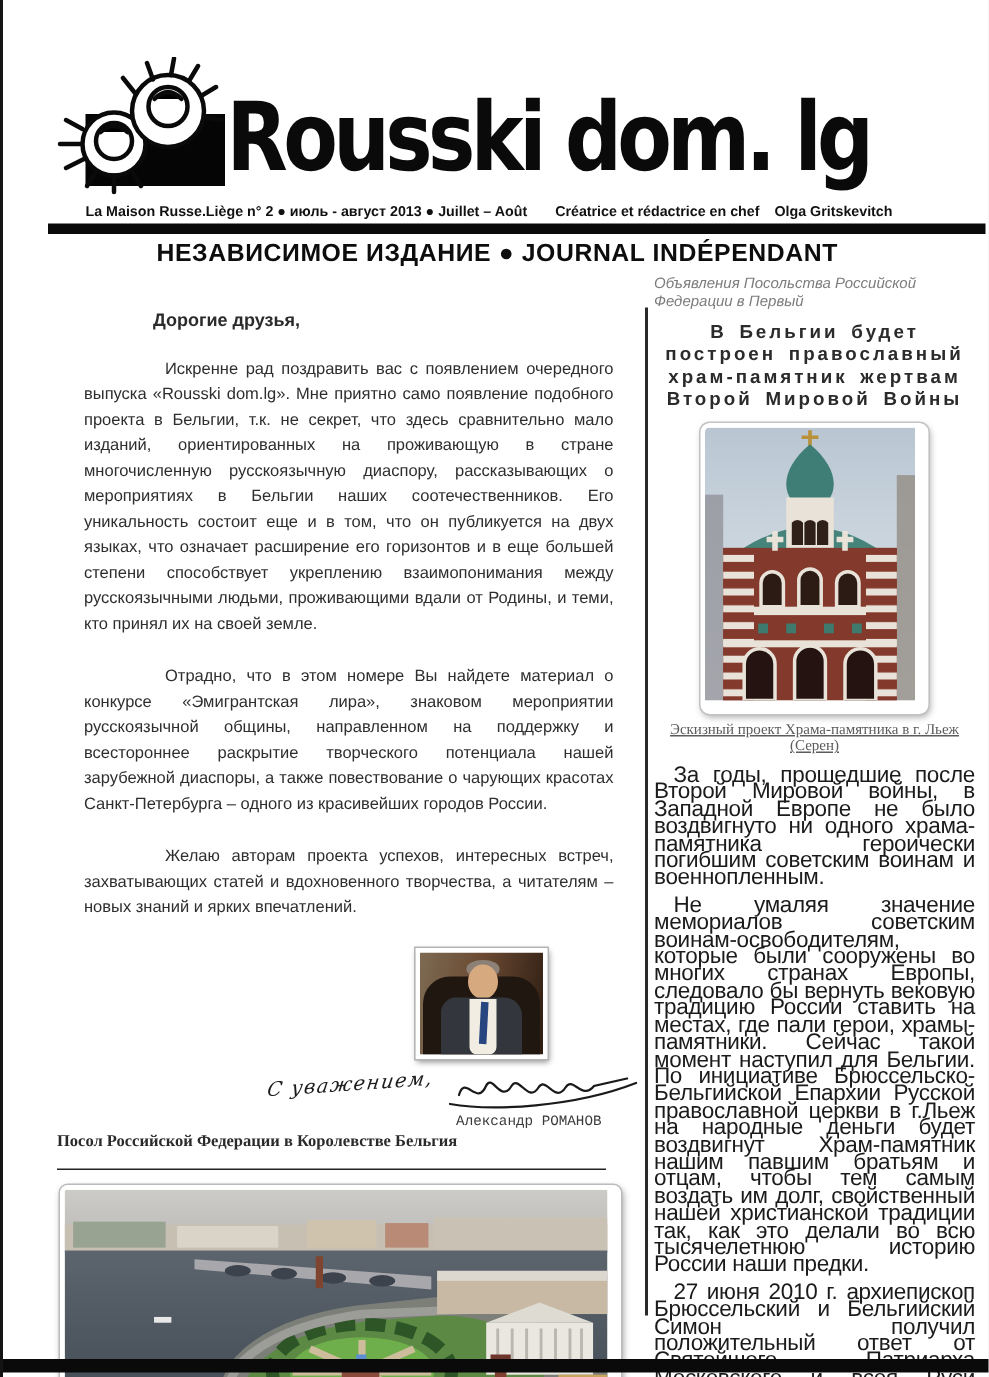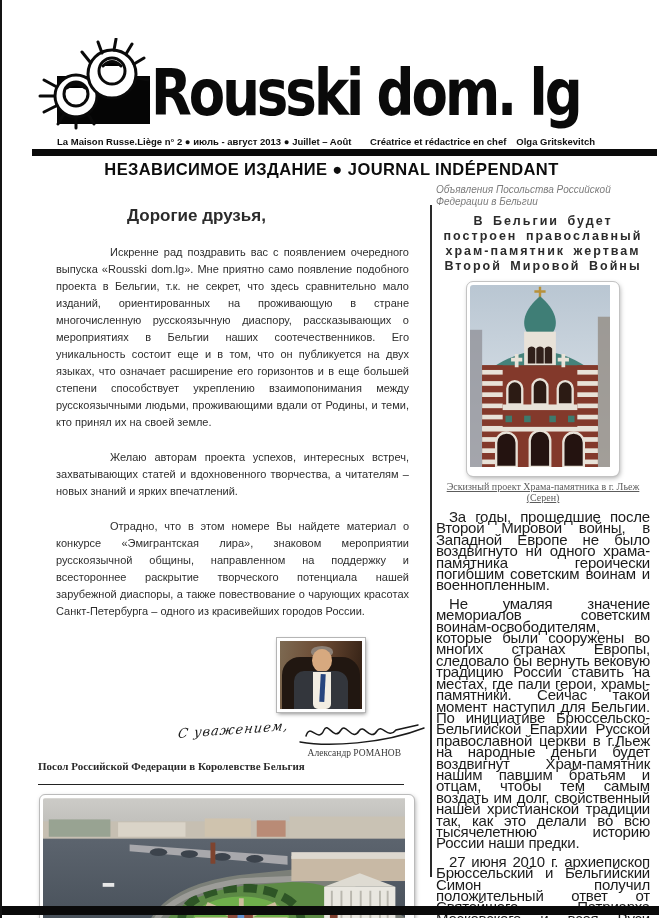--- a/index.html
+++ b/index.html
@@ -16,38 +16,38 @@
         justify-content:space-between;font-size:9.5px;font-weight:bold;color:#111;}
   .issue-right{display:flex;gap:10px;}
   .rule-thick{position:absolute;left:30px;right:4px;top:149px;height:7px;background:#0a0a0a;}
   .independent{position:absolute;left:0;right:0;top:160px;text-align:center;
         font-size:16.5px;font-weight:bold;letter-spacing:0.4px;color:#0d0d0d;}
   
   .col-divider{position:absolute;left:428px;top:205px;width:1.5px;height:672px;background:#2a2a2a;}
   .left-col{position:absolute;left:36px;top:206px;width:389px;}
   .right-col{position:absolute;left:434px;top:184px;width:214px;}
   
-  .salutation{margin:0 0 14px 89px;font-size:17px;font-weight:bold;color:#2b2b2b;}
+  .salutation{margin:0 0 14px 64px;font-size:12px;font-weight:bold;color:#2b2b2b;}
   .letter p{margin:18px;font-size:11px;line-height:17px;text-align:justify;
         text-indent:54px;color:#2e2e2e;}
   
   .portrait-wrap{margin:10px 0 2px 239px;width:88px;}
   .portrait{position:relative;width:82px;height:68px;overflow:hidden;background:
         linear-gradient(100deg,#7d6a52 0%,#6b4a33 45%,#2e1d12 100%);
         border:3px solid #fff;outline:1px solid #b5b5b5;box-shadow:1px 2px 4px rgba(0,0,0,.45);}
   .chair{position:absolute;left:2px;top:16px;width:78px;height:52px;background:#211711;border-radius:18px 18px 0 0;}
   .hair{position:absolute;left:31px;top:5px;width:22px;height:11px;background:#8d8177;border-radius:50% 50% 40% 40%;}
   .head{position:absolute;left:32px;top:8px;width:20px;height:23px;background:#d7a97f;border-radius:50%;}
   .suit{position:absolute;left:14px;top:30px;width:54px;height:38px;background:#33363c;border-radius:10px 12px 0 0;}
   .shirt{position:absolute;left:33px;top:31px;width:18px;height:37px;background:#f2ede2;border-radius:0 0 5px 5px;}
   .tie{position:absolute;left:40px;top:33px;width:5px;height:28px;background:#27457e;transform:rotate(3deg);}
   .sig-row{margin:6px 0 0 140px;width:250px;height:30px;position:relative;}
   .sig-word{position:absolute;left:0;top:4px;font-family:"DejaVu Serif",serif;font-style:italic;
         font-size:13px;color:#1c1c1c;transform:rotate(-4deg) skewX(-12deg);letter-spacing:1px;}
-  .sig-name{margin:0;padding-right:26px;text-align:right;font-family:Liberation Serif, serif;
+  .sig-name{margin:0;padding-right:26px;text-align:right;font-family:Liberation Mono, monospace;
         font-size:9.5px;color:#3a3a3a;}
   .sig-title{margin:2px 0 0 0;padding-right:26px;text-align:left;font-family:"Liberation Serif",serif;
         font-size:11px;font-weight:bold;color:#2a2a2a;}
   .hr-left{margin:12px 0 10px 0;width:366px;height:0;border-top:1.6px solid #222;}
   .spb-frame{width:368px;height:174px;border:3px solid #fff;outline:1px solid #bbb;
         border-radius:5px;box-shadow:1px 2px 5px rgba(0,0,0,.4);overflow:hidden;margin-left:2px;}
   .photo-caption{margin:5px 4px 0 0;text-align:right;font-size:11px;font-weight:bold;color:#1f1f1f;}
   
   .kicker{margin:0 0 6px 0;font-style:italic;font-size:10px;line-height:12px;color:#7c7c7c;}
   .headline{margin:0 0 8px 0;text-align:center;font-size:12.5px;line-height:15px;
@@ -94,22 +94,22 @@
   </div>
   <div class="rule-thick"></div>
   <div class="independent">НЕЗАВИСИМОЕ ИЗДАНИЕ  ●  JOURNAL INDÉPENDANT</div>
 
   <div class="col-divider"></div>
 
   <div class="left-col">
     <p class="salutation">Дорогие друзья,</p>
     <div class="letter">
       <p>Искренне рад поздравить вас с появлением очередного выпуска «Rousski dom.lg». Мне приятно само появление подобного проекта в Бельгии, т.к. не секрет, что здесь сравнительно мало изданий, ориентированных на проживающую в стране многочисленную русскоязычную диаспору, рассказывающих о мероприятиях в Бельгии наших соотечественников. Его уникальность состоит еще и в том, что он публикуется на двух языках, что означает расширение его горизонтов и в еще большей степени способствует укреплению взаимопонимания между русскоязычными людьми, проживающими вдали от Родины, и теми, кто принял их на своей земле.</p>
+      <p>Отрадно, что в этом номере Вы найдете материал о конкурсе «Эмигрантская лира», знаковом мероприятии русскоязычной общины, направленном на поддержку и всестороннее раскрытие творческого потенциала нашей зарубежной диаспоры, а также повествование о чарующих красотах Санкт-Петербурга – одного из красивейших городов России.</p>
       <p>Желаю авторам проекта успехов, интересных встреч, захватывающих статей и вдохновенного творчества, а читателям – новых знаний и ярких впечатлений.</p>
-      <p>Отрадно, что в этом номере Вы найдете материал о конкурсе «Эмигрантская лира», знаковом мероприятии русскоязычной общины, направленном на поддержку и всестороннее раскрытие творческого потенциала нашей зарубежной диаспоры, а также повествование о чарующих красотах Санкт-Петербурга – одного из красивейших городов России.</p>
     </div>
 
     <div class="portrait-wrap">
       <div class="portrait">
         <div class="chair"></div>
         <div class="hair"></div>
         <div class="head"></div>
         <div class="suit"></div>
         <div class="shirt"></div>
         <div class="tie"></div>
@@ -193,21 +193,21 @@
         <path d="M88 158 l20 6 -22 5 z" fill="#ececec"></path>
         <path d="M54 172 Q72 162 88 161" stroke="#cfd6d8" stroke-width="3" fill="none"></path>
         <rect x="62" y="88" width="12" height="4" fill="#e8e8e8"></rect>
       </svg>
     </div>
     <p class="photo-caption">… Петербург … Петроград … Ленинград … Санкт-Петербург…</p>
 
   </div>
 
   <div class="right-col">
-    <p class="kicker">Объявления Посольства Российской Федерации в Бельгии</p>
+    <p class="kicker">Объявления Посольства Российской Федерации в Первый</p>
     <p class="headline">В Бельгии будет построен православный храм-памятник жертвам Второй Мировой Войны</p>
 
     <div class="church-frame">
       <svg width="140" height="182" viewBox="0 0 150 195">
         <defs>
           <linearGradient id="cs" x1="0" y1="0" x2="0" y2="1">
             <stop offset="0" stop-color="#b9c6d2"></stop>
               <stop offset="1" stop-color="#e3e9ee"></stop>
           </linearGradient>
           <pattern id="stripes" width="10" height="12" patternUnits="userSpaceOnUse">

